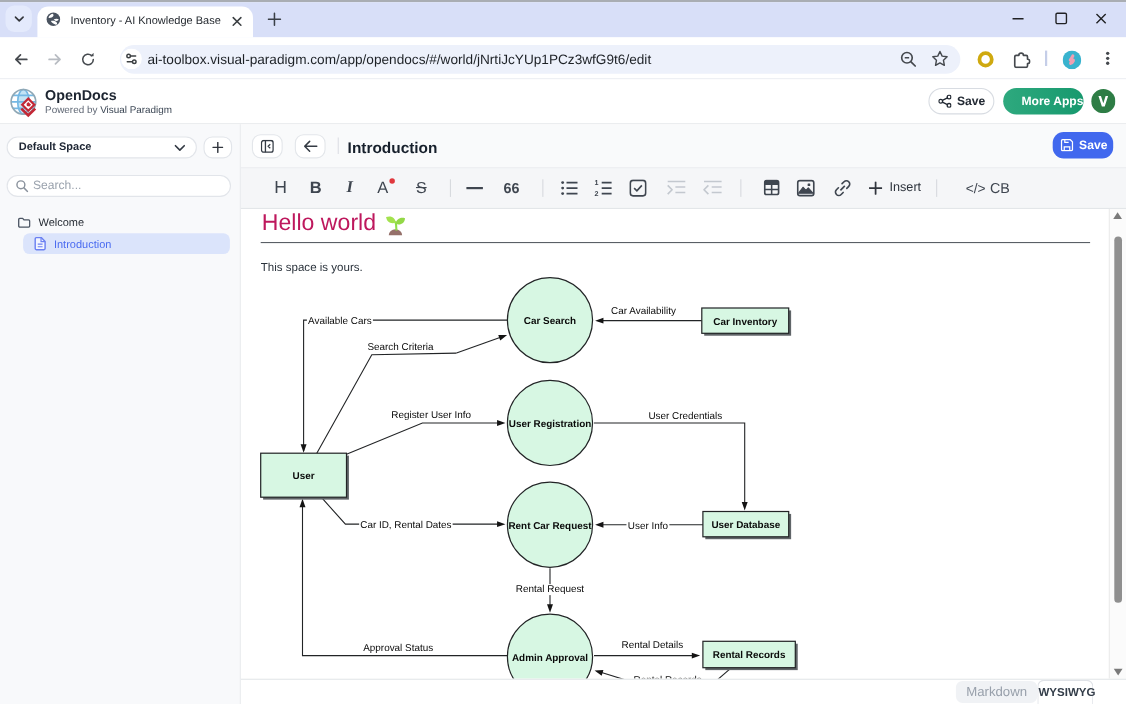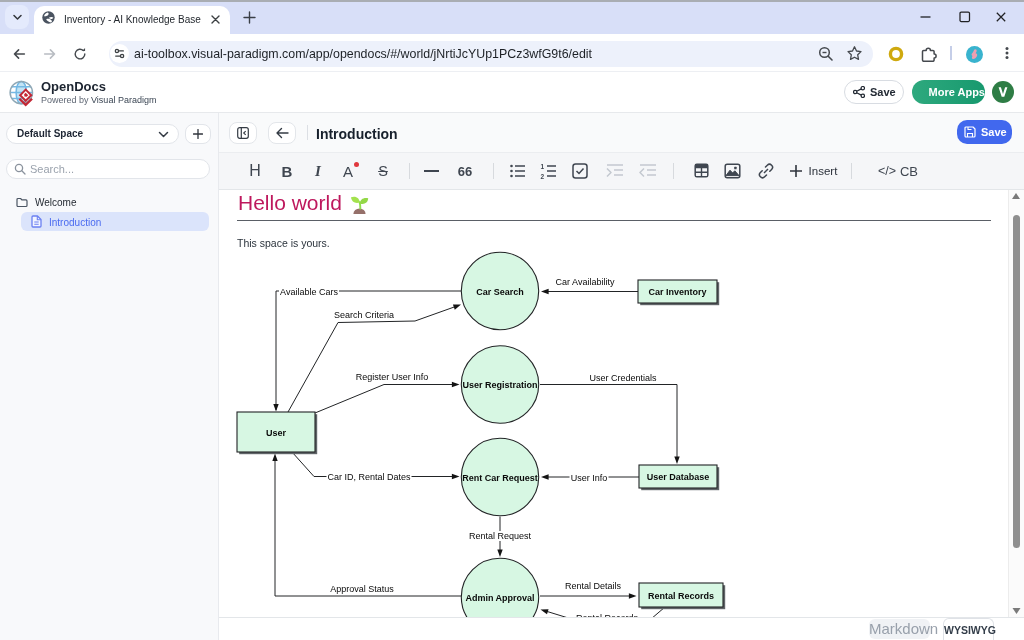--- a/index.html
+++ b/index.html
@@ -345,14 +345,14 @@
 <div class="a" style="left:1008px;top:190px;width:16px;height:427px;background:#fbfbfb;border-left:1px solid #ececec;"></div>
 <svg class="a" style="left:1011px;top:192px;" width="10" height="8" viewBox="0 0 10 8">
     <path d="M5 1 L9 7 H1 Z" fill="#7a7a7a"></path>
   </svg>
 <div class="a" style="left:1013px;top:215px;width:7px;height:333px;background:#8f8f8f;border-radius:3.5px;"></div>
 <svg class="a" style="left:1011px;top:607px;" width="11" height="8" viewBox="0 0 10 8">
     <path d="M5 7 L9 1 H1 Z" fill="#7a7a7a"></path>
   </svg>
 
 <div class="a" style="left:219px;top:617px;width:805px;height:23px;background:#fff;border-top:1px solid #e3e6e9;"></div>
-<div class="a" style="left:869px;top:619px;width:61px;height:20px;background:#f0f2f5;border-radius:6px;text-align:center;line-height:20px;font-size:15px;color:#98a0ab;">Markdown</div>
+<div class="a" style="left:869px;top:619px;width:74px;height:20px;background:#f0f2f5;border-radius:6px;text-align:center;line-height:20px;font-size:12px;color:#98a0ab;">Markdown</div>
 <div class="a" style="left:943px;top:618px;width:51px;height:22px;background:#fff;border:1px solid #dfe2e7;border-bottom:none;border-radius:6px 6px 0 0;text-align:center;line-height:22px;font-size:10.5px;font-weight:bold;color:#333d49;">WYSIWYG</div>
 
 </body></html>

